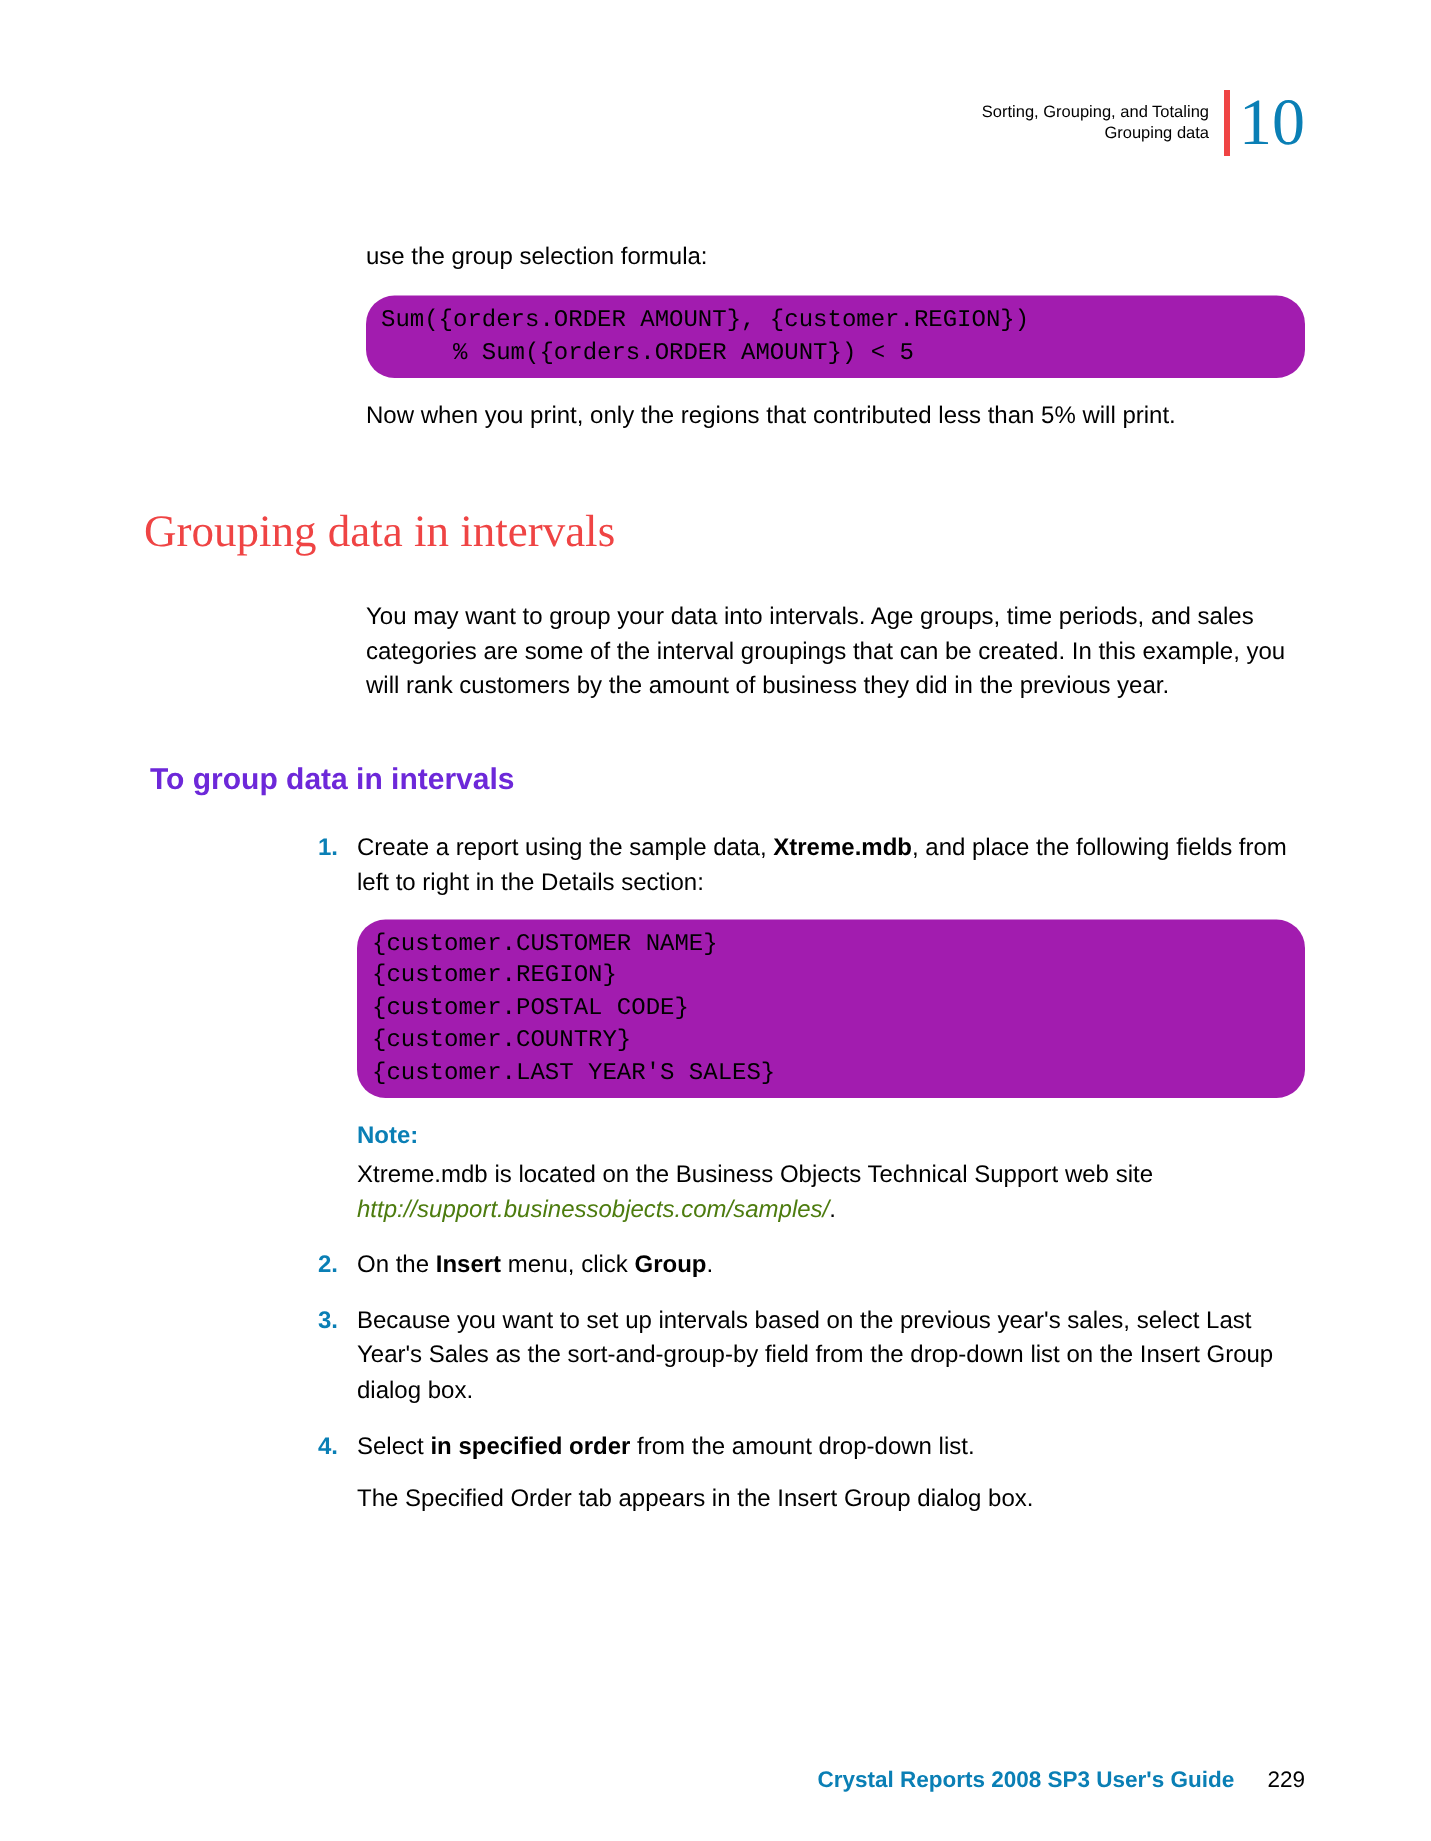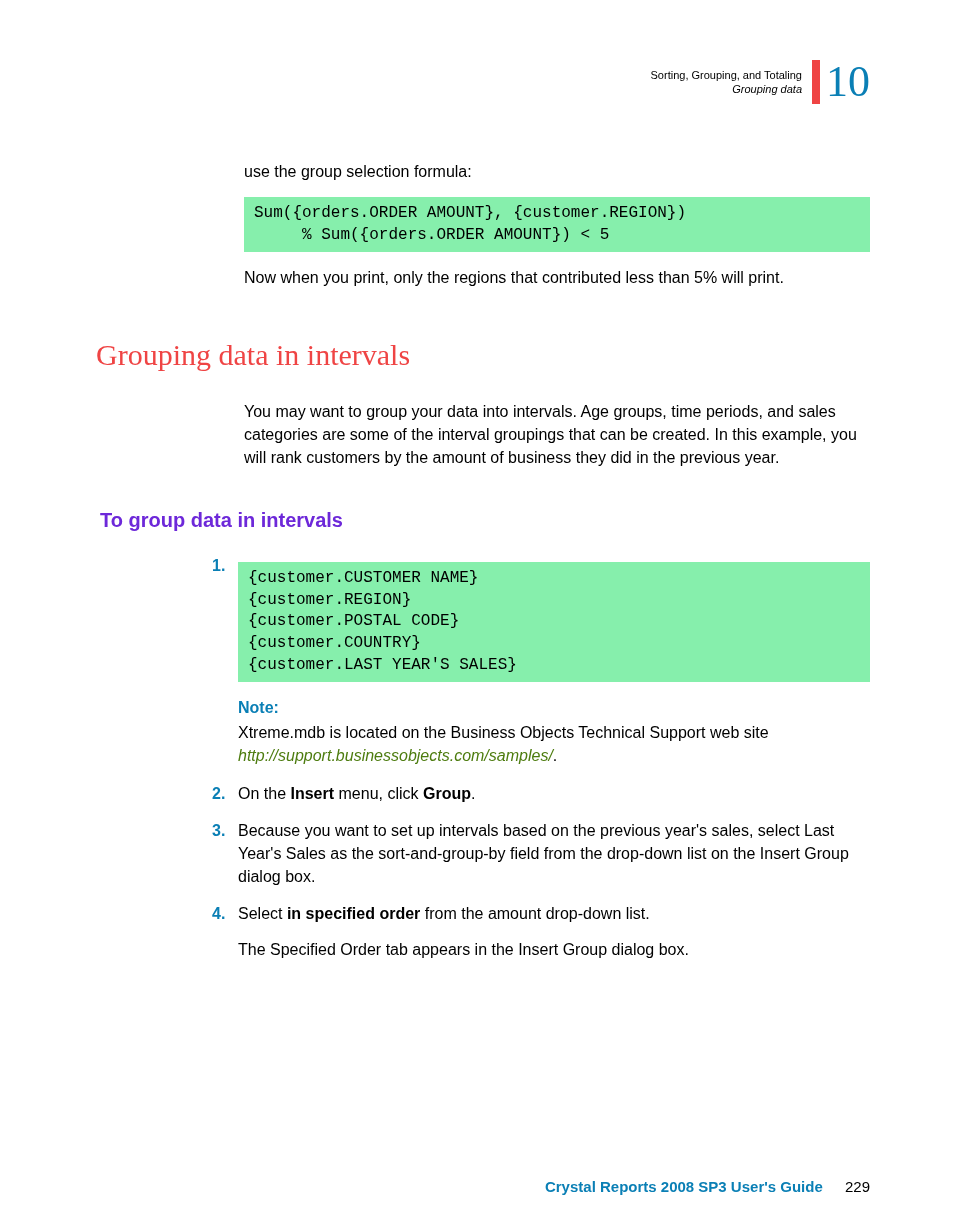--- a/index.html
+++ b/index.html
@@ -23,46 +23,46 @@
     justify-content: flex-end;
     align-items: center;
     gap: 10px;
   }
   .header-text {
     text-align: right;
     font-size: 11px;
     line-height: 1.3;
   }
   .header-text .sub {
-    font-style: italic;
   }
   .chapter-num {
     font-family: Georgia, 'Times New Roman', serif;
     font-size: 44px;
     color: #0a7fb5;
-    border-left: 8px solid #ef4444;
+    border-left: 4px solid #ef4444;
     padding-left: 6px;
     line-height: 1;
   }
   .body-indent {
     margin-left: 148px;
     font-size: 16px;
     line-height: 1.45;
   }
   .body-indent p {
     margin: 0 0 14px 0;
   }
   .code-block {
-    background: #86efac;
+    background: #a21caf;
     font-family: "Courier New", Courier, monospace;
     font-size: 16px;
     padding: 6px 10px;
     margin: 8px 0 14px 0;
     white-space: pre;
     line-height: 1.35;
+    border-radius: 19px;
   }
   h1.section {
     font-family: Georgia, 'Times New Roman', serif;
     font-weight: normal;
     color: #ef4444;
     font-size: 30px;
     margin: 48px 0 28px 0;
   }
   h2.sub {
     color: #6d28d9;
@@ -146,20 +146,23 @@
     <p>You may want to group your data into intervals. Age groups, time periods, and sales categories are some of the interval groupings that can be created. In this example, you will rank customers by the amount of business they did in the previous year.</p>
   </div>
 
   <h2 class="sub">To group data in intervals</h2>
 
   <ol class="steps">
 
     <li>
       <span class="num">1.</span>
       <div class="li-body">
+        <p>
+          <span>Create a report using the sample data, </span><b>Xtreme.mdb</b><span>, and place the following fields from left to right in the Details section:</span>
+        </p>
         <div class="code-block inner">{customer.CUSTOMER NAME}
 {customer.REGION}
 {customer.POSTAL CODE}
 {customer.COUNTRY}
 {customer.LAST YEAR'S SALES}</div>
         <div class="note-label">Note:</div>
         <p>
           <span>Xtreme.mdb is located on the Business Objects Technical Support web site </span><span class="link">http://support.businessobjects.com/samples/</span><span>.</span>
         </p>
       </div>

